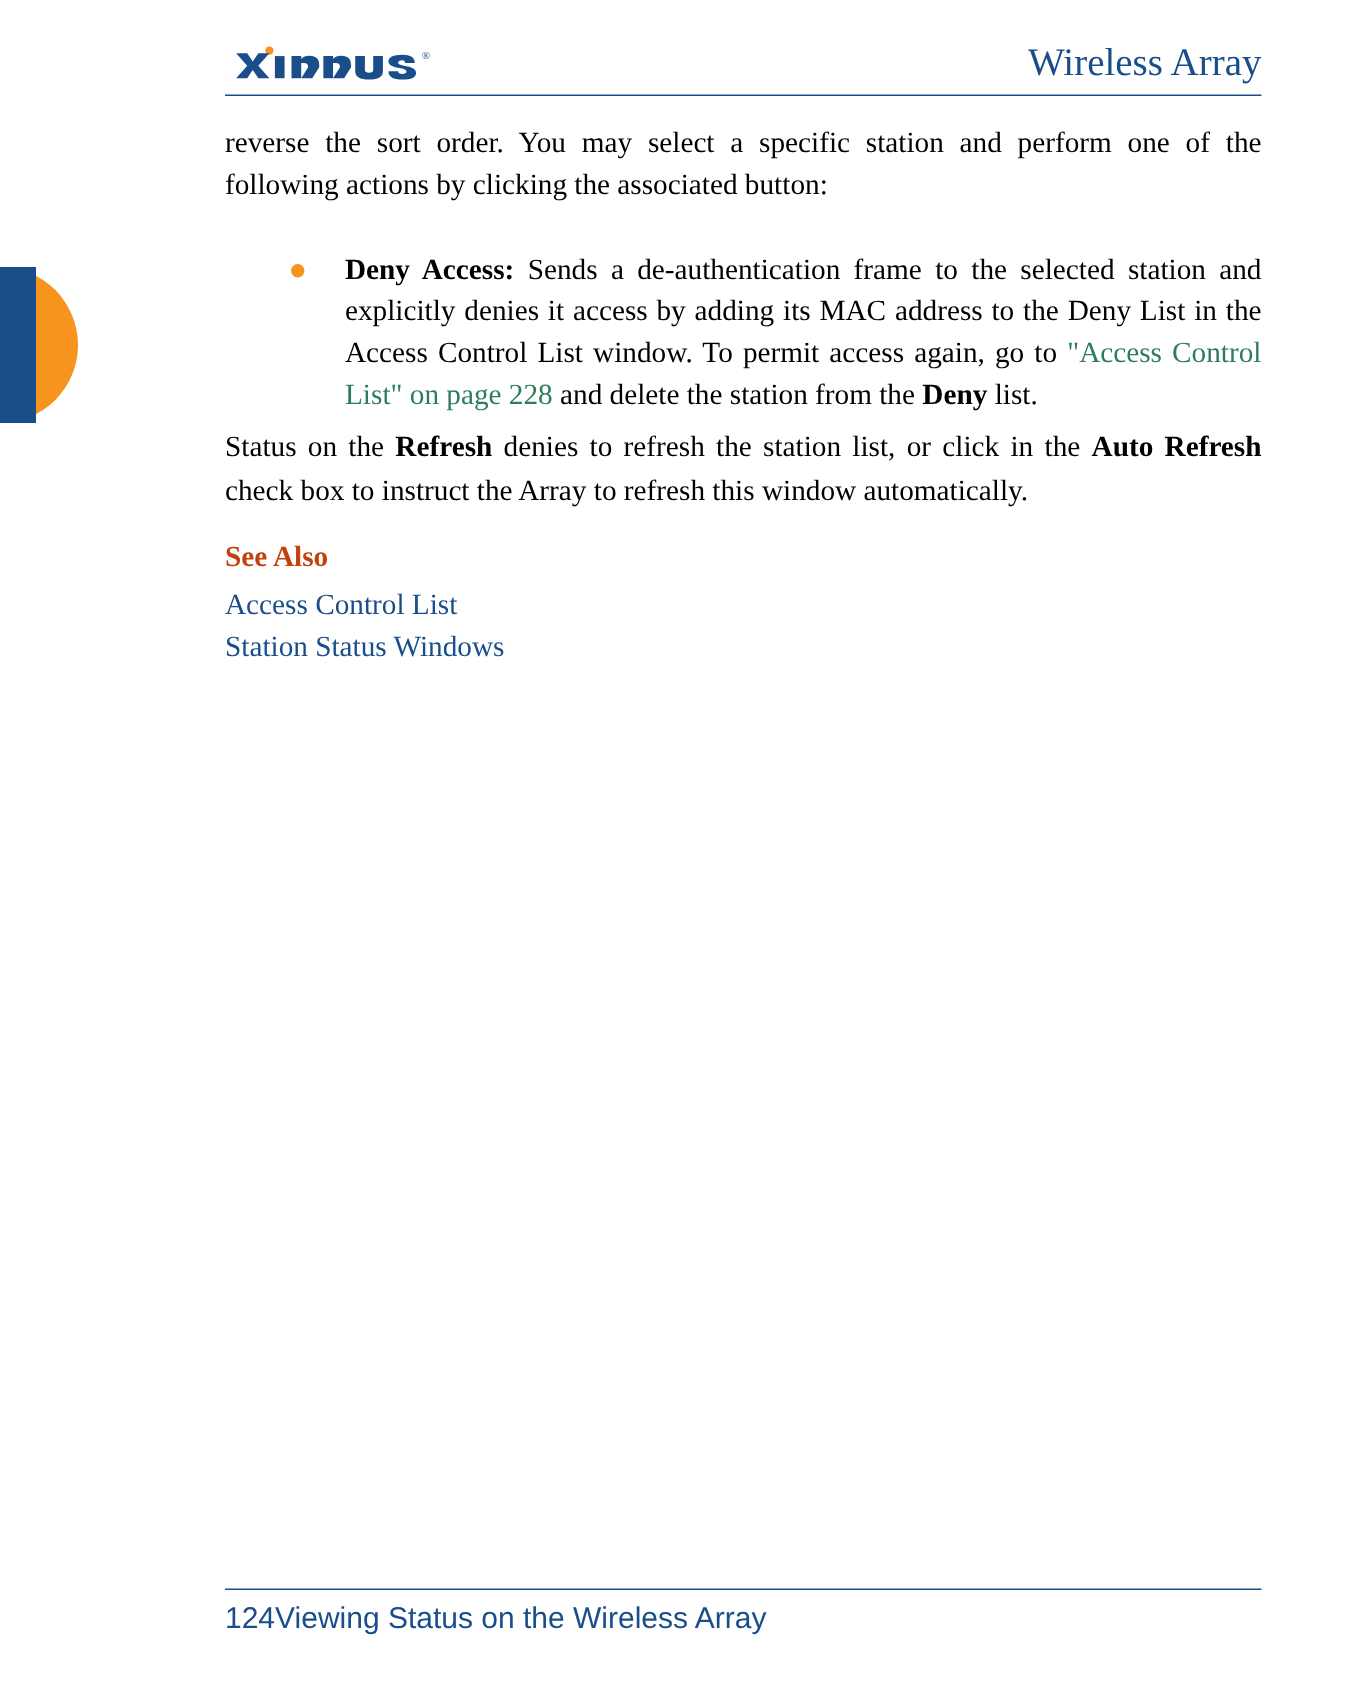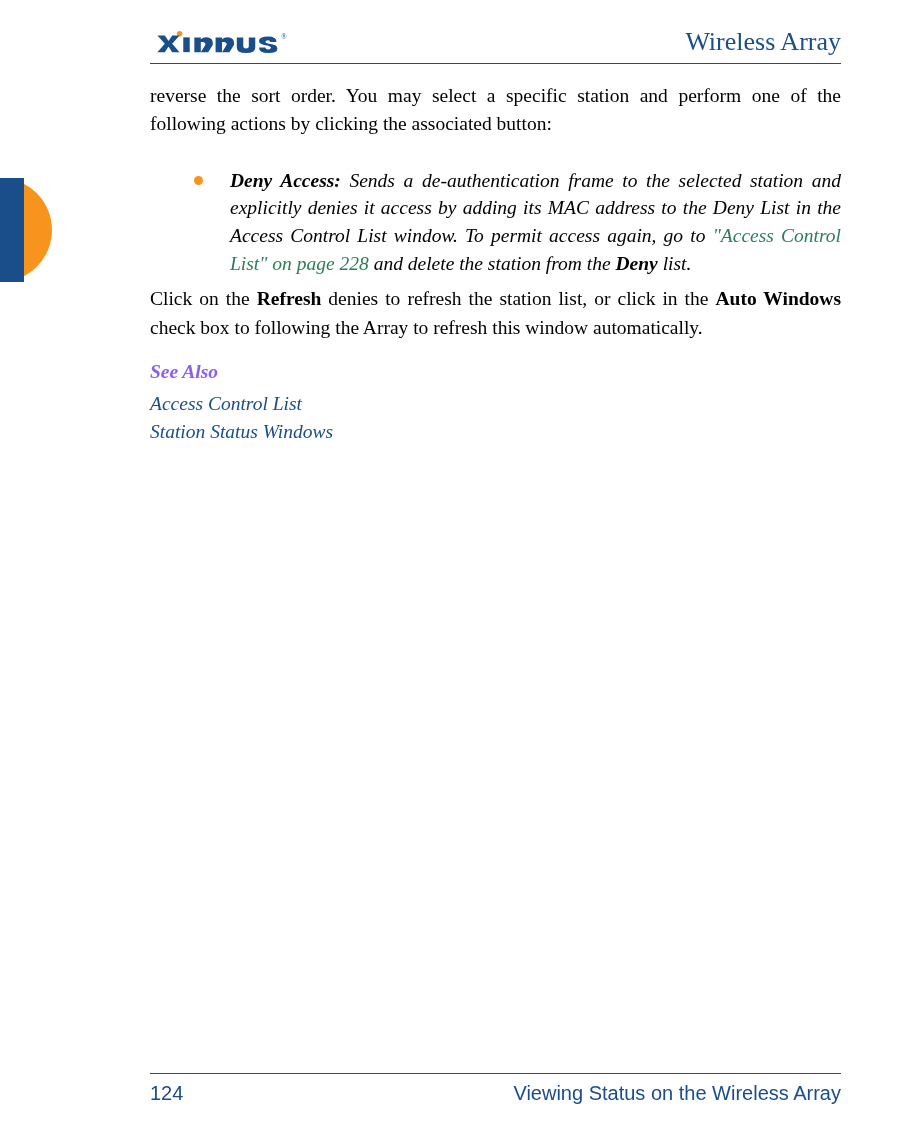--- a/index.html
+++ b/index.html
@@ -72,21 +72,20 @@
       color: #000000;
       text-align: justify;
     }
     .intro {
       margin-bottom: 28px;
     }
     .bullet-list {
       list-style: none;
       margin-left: 44px;
       margin-bottom: 2px;
-      font-style: italic;
     }
     .bullet-list li {
       position: relative;
       padding-left: 36px;
       margin-bottom: 8px;
       text-align: justify;
       font-size: 19.5px;
       line-height: 1.42;
     }
     .bullet-list li::before {
@@ -103,43 +102,40 @@
       font-weight: bold;
     }
     .link-green {
       color: #2e7d5a;
     }
     .para {
       margin-bottom: 16px;
       text-align: justify;
     }
     .see-also-heading {
-      color: #8b5cf6;
-      font-style: italic;
+      color: #c2410c;
       font-weight: bold;
       font-size: 19.5px;
       margin-bottom: 4px;
       margin-top: 0;
     }
     .see-also-link {
       color: #1a4e8a;
       font-size: 19.5px;
       line-height: 1.45;
       display: block;
-      font-style: italic;
     }
     .footer {
       position: absolute;
-      bottom: 32px;
+      bottom: 46px;
       left: 150px;
       right: 60px;
       border-top: 1.5px solid #1a4e8a;
       padding-top: 8px;
       display: flex;
-      justify-content: space-between;
       align-items: center;
     }
     .page-number {
       color: #1a4e8a;
       font-size: 20px;
       font-family: Arial, Helvetica, sans-serif;
     }
     .footer-title {
       color: #1a4e8a;
       font-size: 20px;
@@ -178,21 +174,21 @@
 
     <p class="intro">reverse the sort order. You may select a specific station and perform one of the following actions by clicking the associated button:</p>
 
     <ul class="bullet-list">
       <li>
         <span class="bold">Deny Access:</span><span> Sends a de-authentication frame to the selected station and explicitly denies it access by adding its MAC address to the Deny List in the Access Control List window. To permit access again, go to </span><span class="link-green">"Access Control List" on page 228</span><span> and delete the station from the </span><span class="bold">Deny</span><span> list.</span>
       </li>
     </ul>
 
     <p class="para">
-      <span>Click on the </span><span class="bold">Refresh</span><span> denies to refresh the station list, or click in the </span><span class="bold">Auto Windows</span><span> check box to following the Array to refresh this window automatically.</span>
+      <span>Status on the </span><span class="bold">Refresh</span><span> denies to refresh the station list, or click in the </span><span class="bold">Auto Refresh</span><span> check box to instruct the Array to refresh this window automatically.</span>
     </p>
 
     <div class="see-also-heading">See Also</div>
     <a class="see-also-link">Access Control List</a>
     <a class="see-also-link">Station Status Windows</a>
 
   </div>
 
   <div class="footer">
     <div class="page-number">124</div>

